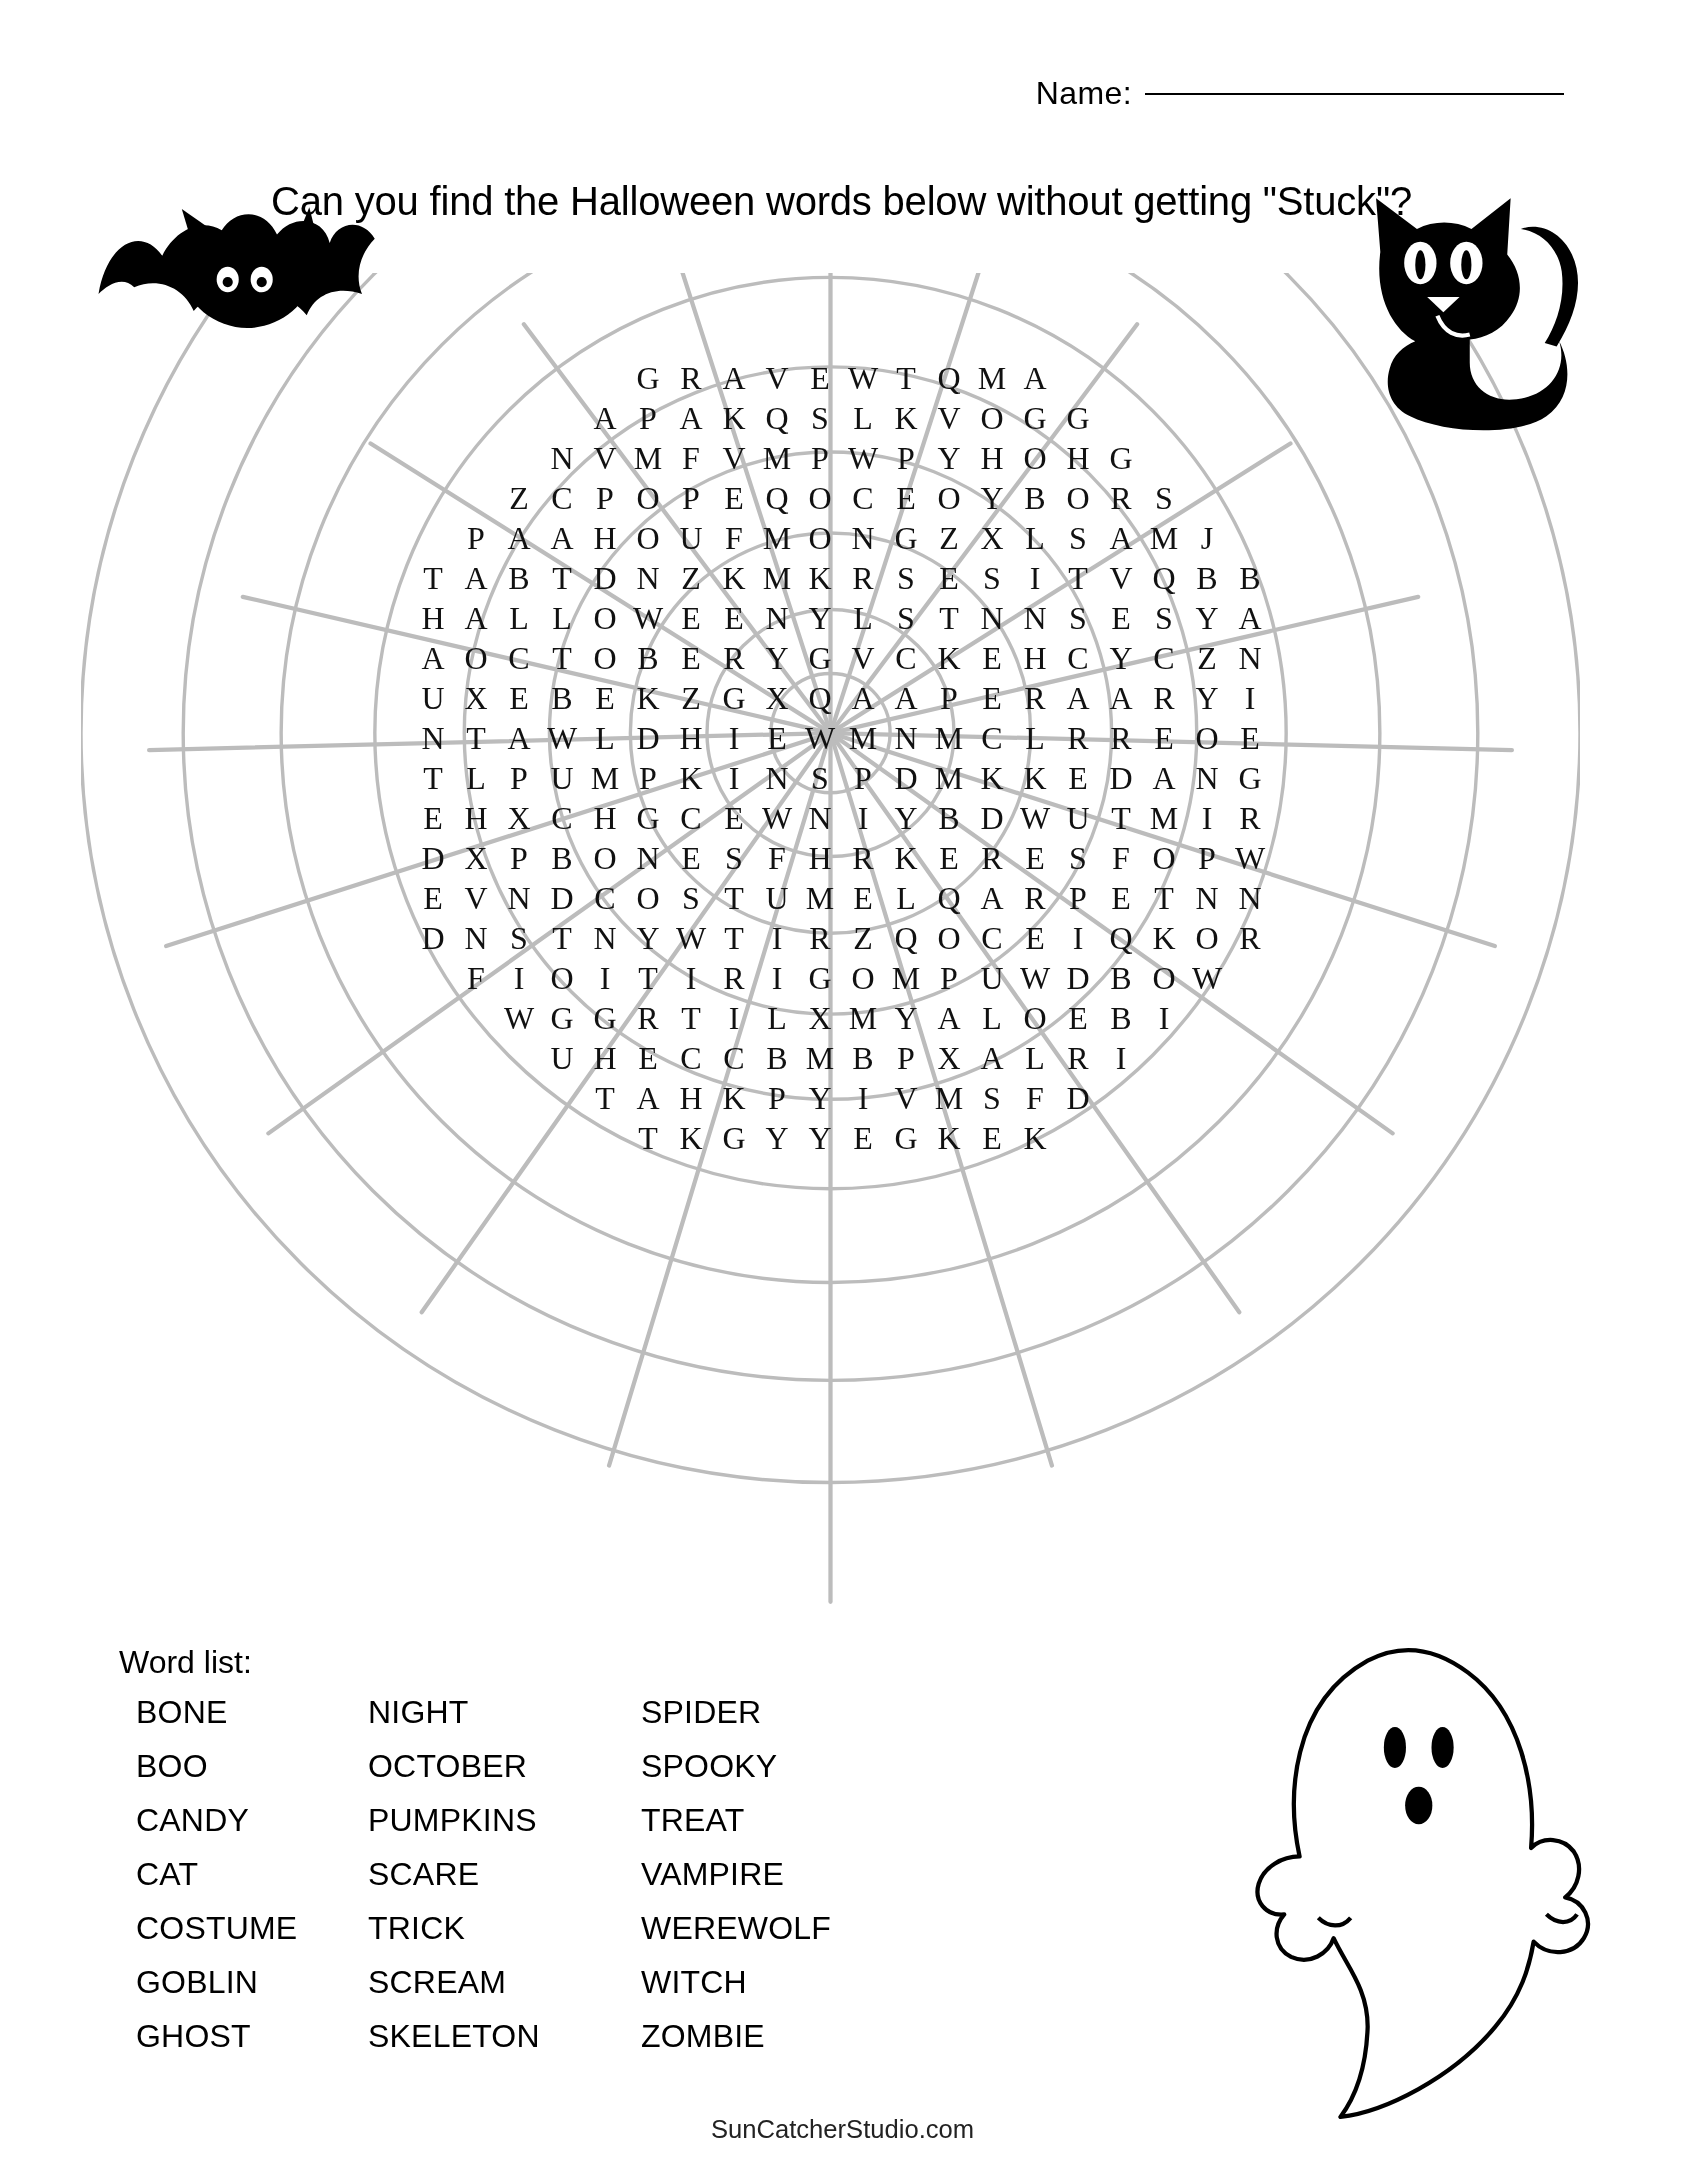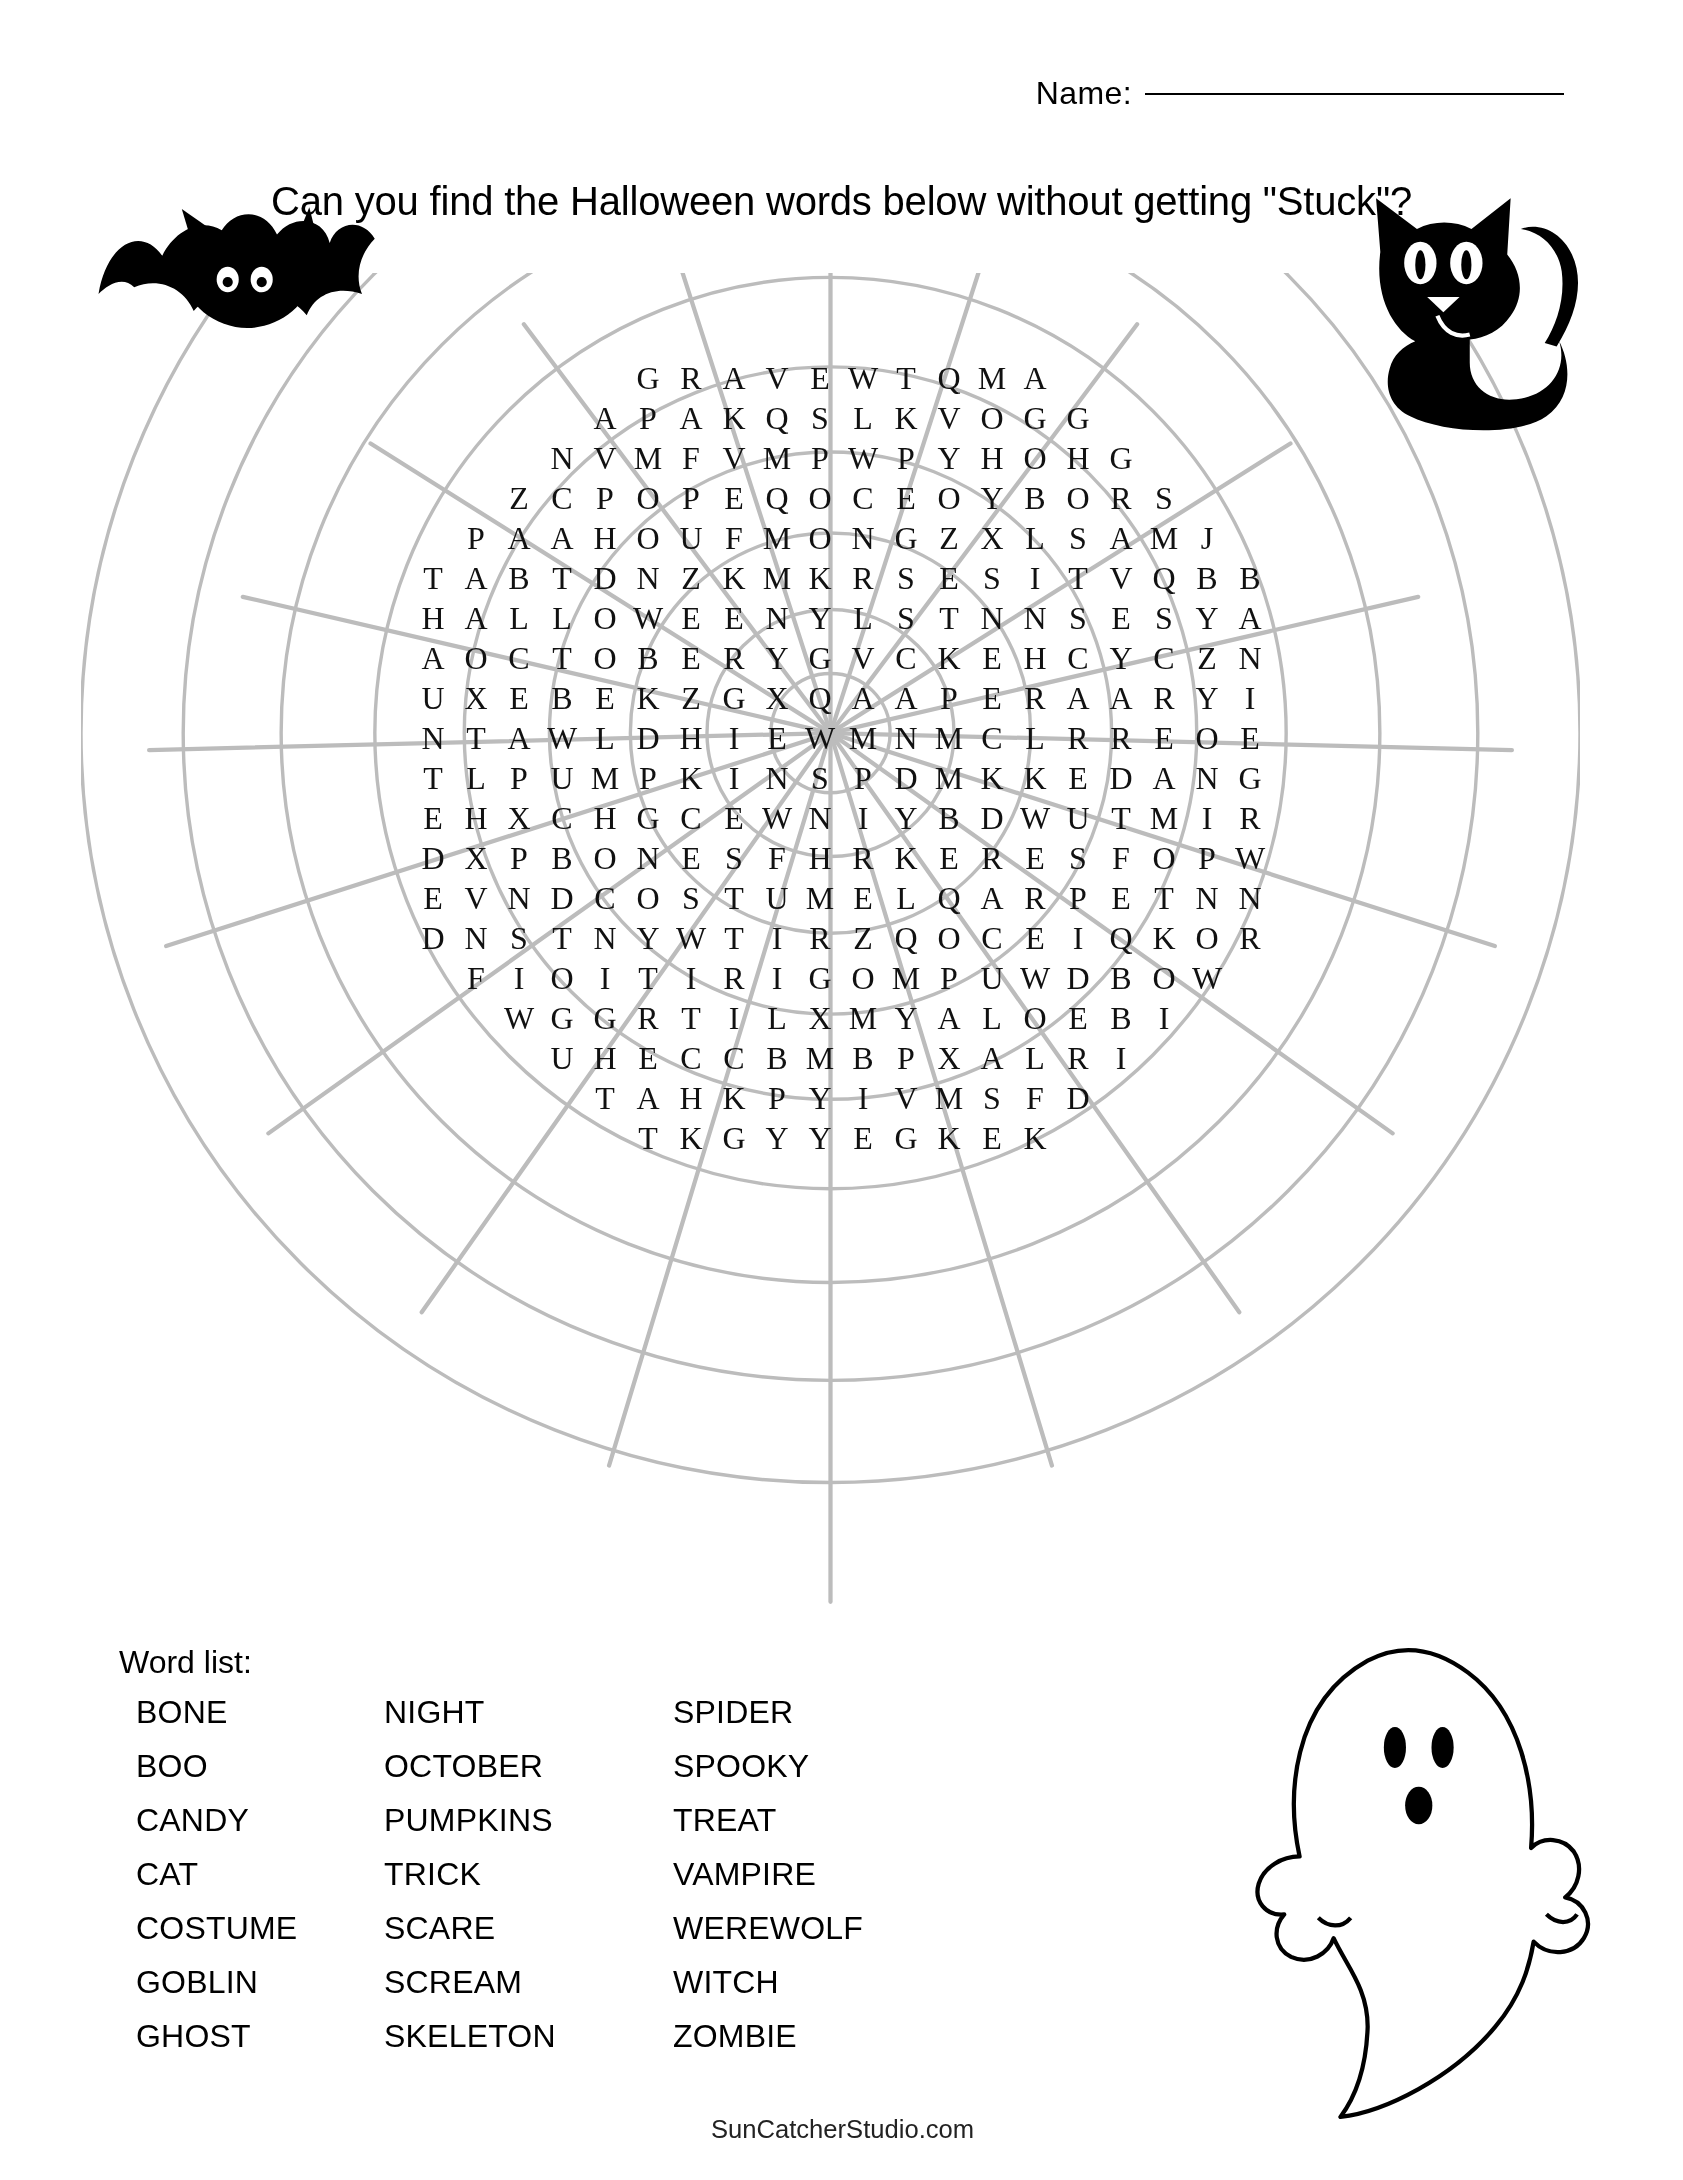--- a/index.html
+++ b/index.html
@@ -116,21 +116,21 @@
     left: 119px;
     top: 1644px;
     width: 1005px;
   }
   .wordlist-title {
     font-size: 32px;
     margin-bottom: 4px;
   }
   .wordlist-cols {
     display: flex;
-    gap: 16px;
+    gap: 0;
   }
   .wl-col {
     display: flex;
     flex-direction: column;
   }
   .wl-col.c0 { width: 232px; padding-left: 17px;}
   .wl-col.c1 { width: 247px; }
   .wl-col.c2 { width: 273px; }
   .wl-col.c3 { width: 239px; }
   .wl-word {
@@ -622,22 +622,22 @@
         <div class="wl-word">CANDY</div>
         <div class="wl-word">CAT</div>
         <div class="wl-word">COSTUME</div>
         <div class="wl-word">GOBLIN</div>
         <div class="wl-word">GHOST</div>
       </div>
       <div class="wl-col c2">
         <div class="wl-word">NIGHT</div>
         <div class="wl-word">OCTOBER</div>
         <div class="wl-word">PUMPKINS</div>
+        <div class="wl-word">SCARE</div>
         <div class="wl-word">TRICK</div>
-        <div class="wl-word">SCARE</div>
         <div class="wl-word">SCREAM</div>
         <div class="wl-word">SKELETON</div>
       </div>
       <div class="wl-col c3">
         <div class="wl-word">SPIDER</div>
         <div class="wl-word">SPOOKY</div>
         <div class="wl-word">TREAT</div>
         <div class="wl-word">VAMPIRE</div>
         <div class="wl-word">WEREWOLF</div>
         <div class="wl-word">WITCH</div>

